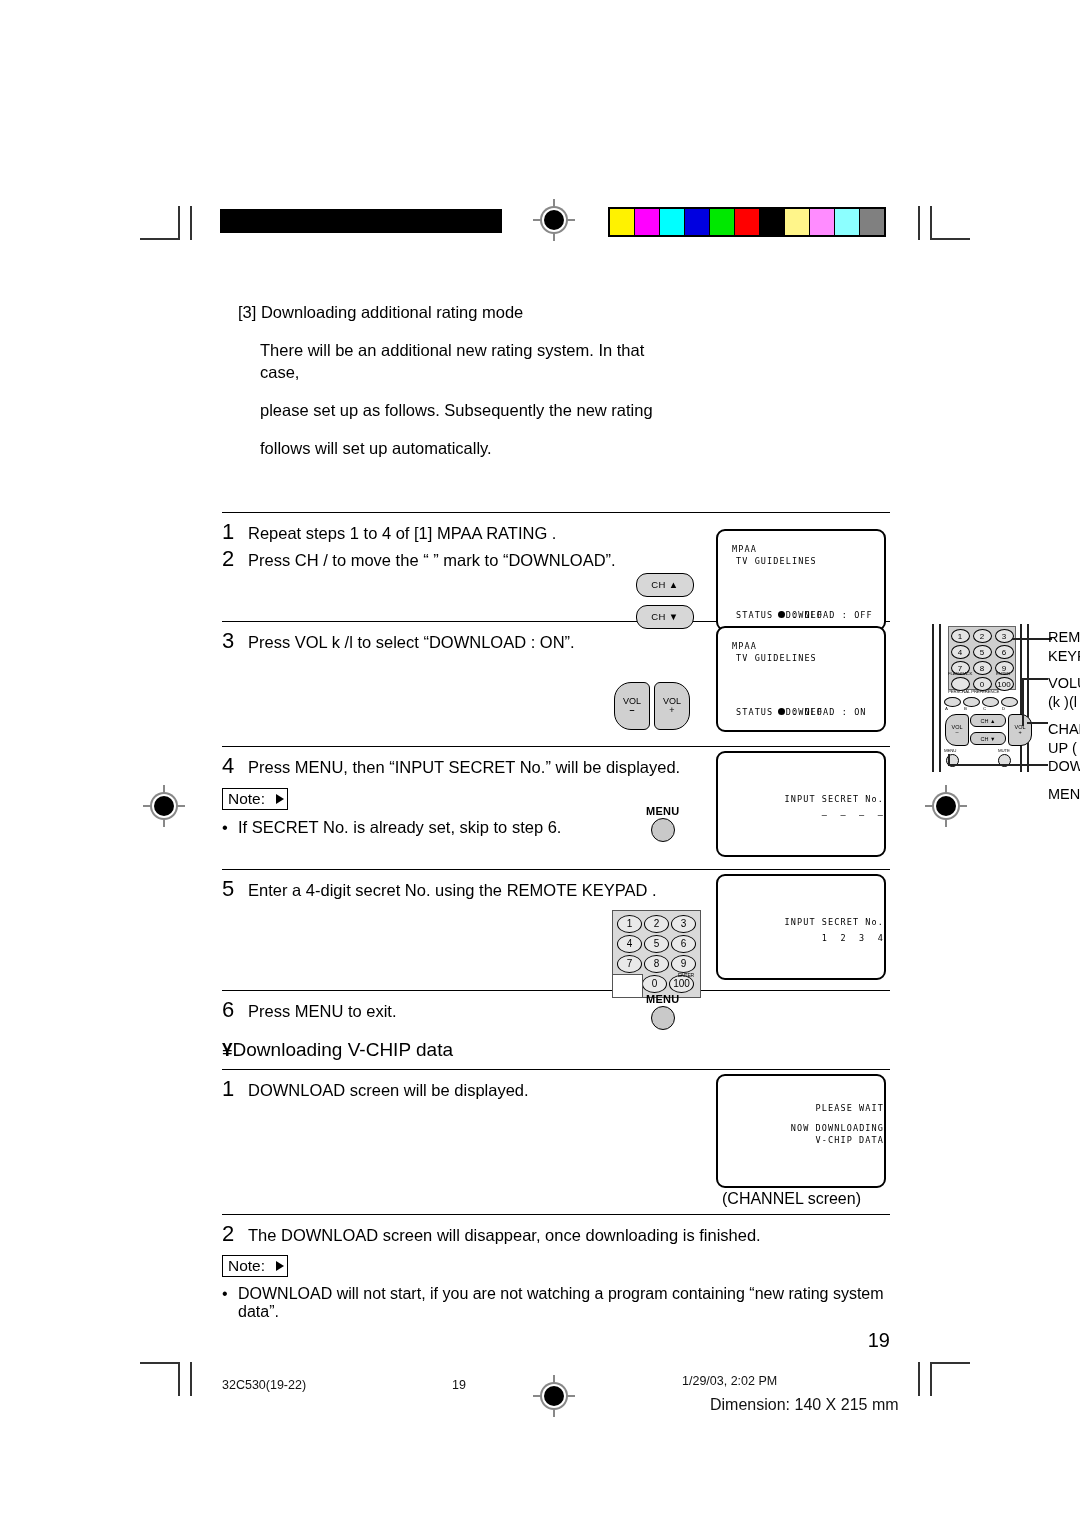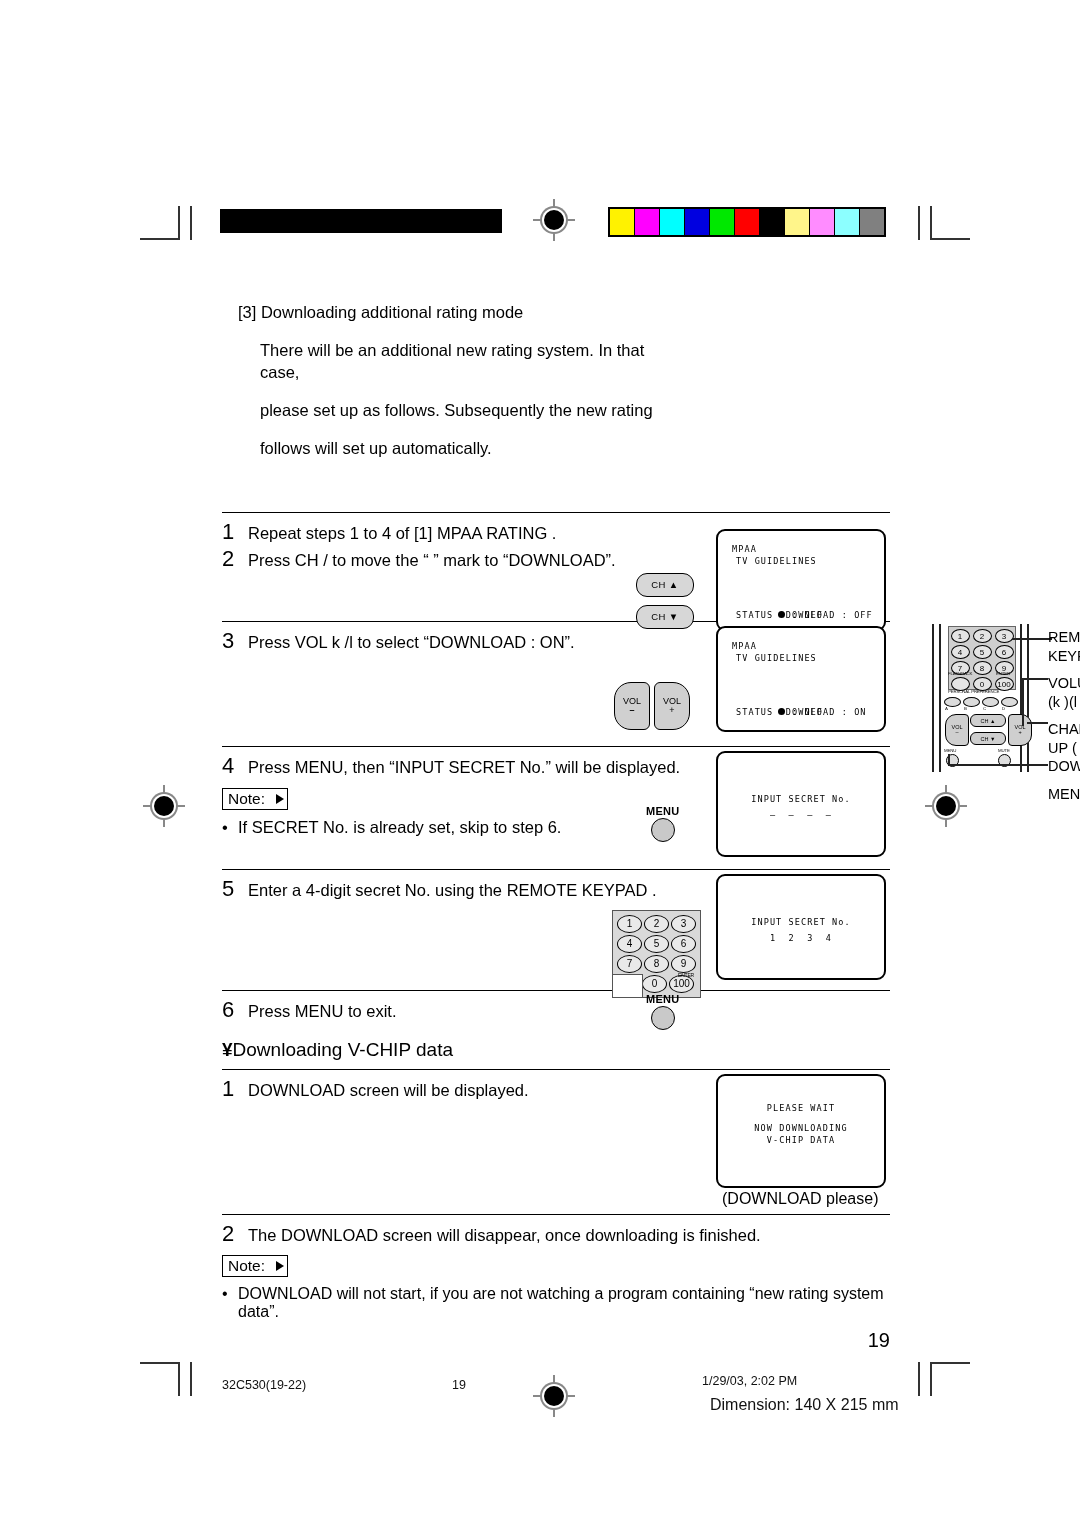--- a/index.html
+++ b/index.html
@@ -152,21 +152,21 @@
     color: #000;
   }
   .tv .osd {
     position: absolute;
     font-size: 8.5px;
     letter-spacing: 1.1px;
     white-space: pre;
     line-height: 1.45;
   }
   .tv .osd.center {
-    left: 0; right: 0; text-align: center;
+    left: 0; right: 0; text-align: right;
   }
   .dot-mark {
     display: inline-block;
     width: 7px; height: 7px;
     border-radius: 50%;
     background: #000;
     vertical-align: 0px;
     margin-right: 1px;
   }
 
@@ -318,21 +318,21 @@
   
   .footer {
     position: absolute;
     left: 0; top: 1370px;
     width: 1080px;
     font-size: 12.5px;
     color: #111;
   }
   .footer .f-left  { position: absolute; left: 222px; top: 8px; }
   .footer .f-mid   { position: absolute; left: 452px; top: 8px; }
-  .footer .f-date  { position: absolute; left: 702px; top: 4px; }
+  .footer .f-date  { position: absolute; left: 682px; top: 4px; }
   .footer .f-dim   { position: absolute; left: 710px; top: 26px; font-size: 16px; }
 </style>
 </head>
 <body>
 
 <div class="crop-mark" style="left:140px;top:206px;width:52px;height:34px;">
   <div class="h" style="left:0;top:32px;width:40px;"></div>
   <div class="v" style="left:38px;top:0;height:34px;"></div>
   <div class="v" style="left:50px;top:0;height:34px;"></div>
 </div>
@@ -623,21 +623,21 @@
       <div class="step-text">
         <div>DOWNLOAD screen will be displayed.</div>
       </div>
     </div>
 
     <div class="tv" style="left:494px;top:4px;width:166px;height:110px;">
       <div class="osd center" style="top:26px;">PLEASE WAIT</div>
       <div class="osd center" style="top:46px;">NOW DOWNLOADING</div>
       <div class="osd center" style="top:58px;">V-CHIP DATA</div>
     </div>
-    <div class="caption" style="left:500px;top:120px;">(DOWNLOAD please)</div>
+    <div class="caption" style="left:500px;top:120px;">(CHANNEL screen)</div>
   </div>
 
   <div class="rule"></div>
   <div class="sect" style="height:92px;">
     <div class="step-row">
       <div class="step-num">2</div>
       <div class="step-text">The DOWNLOAD screen will disappear, once downloading is finished.</div>
     </div>
     <div style="margin-top:8px;">
       <div class="note-box">

